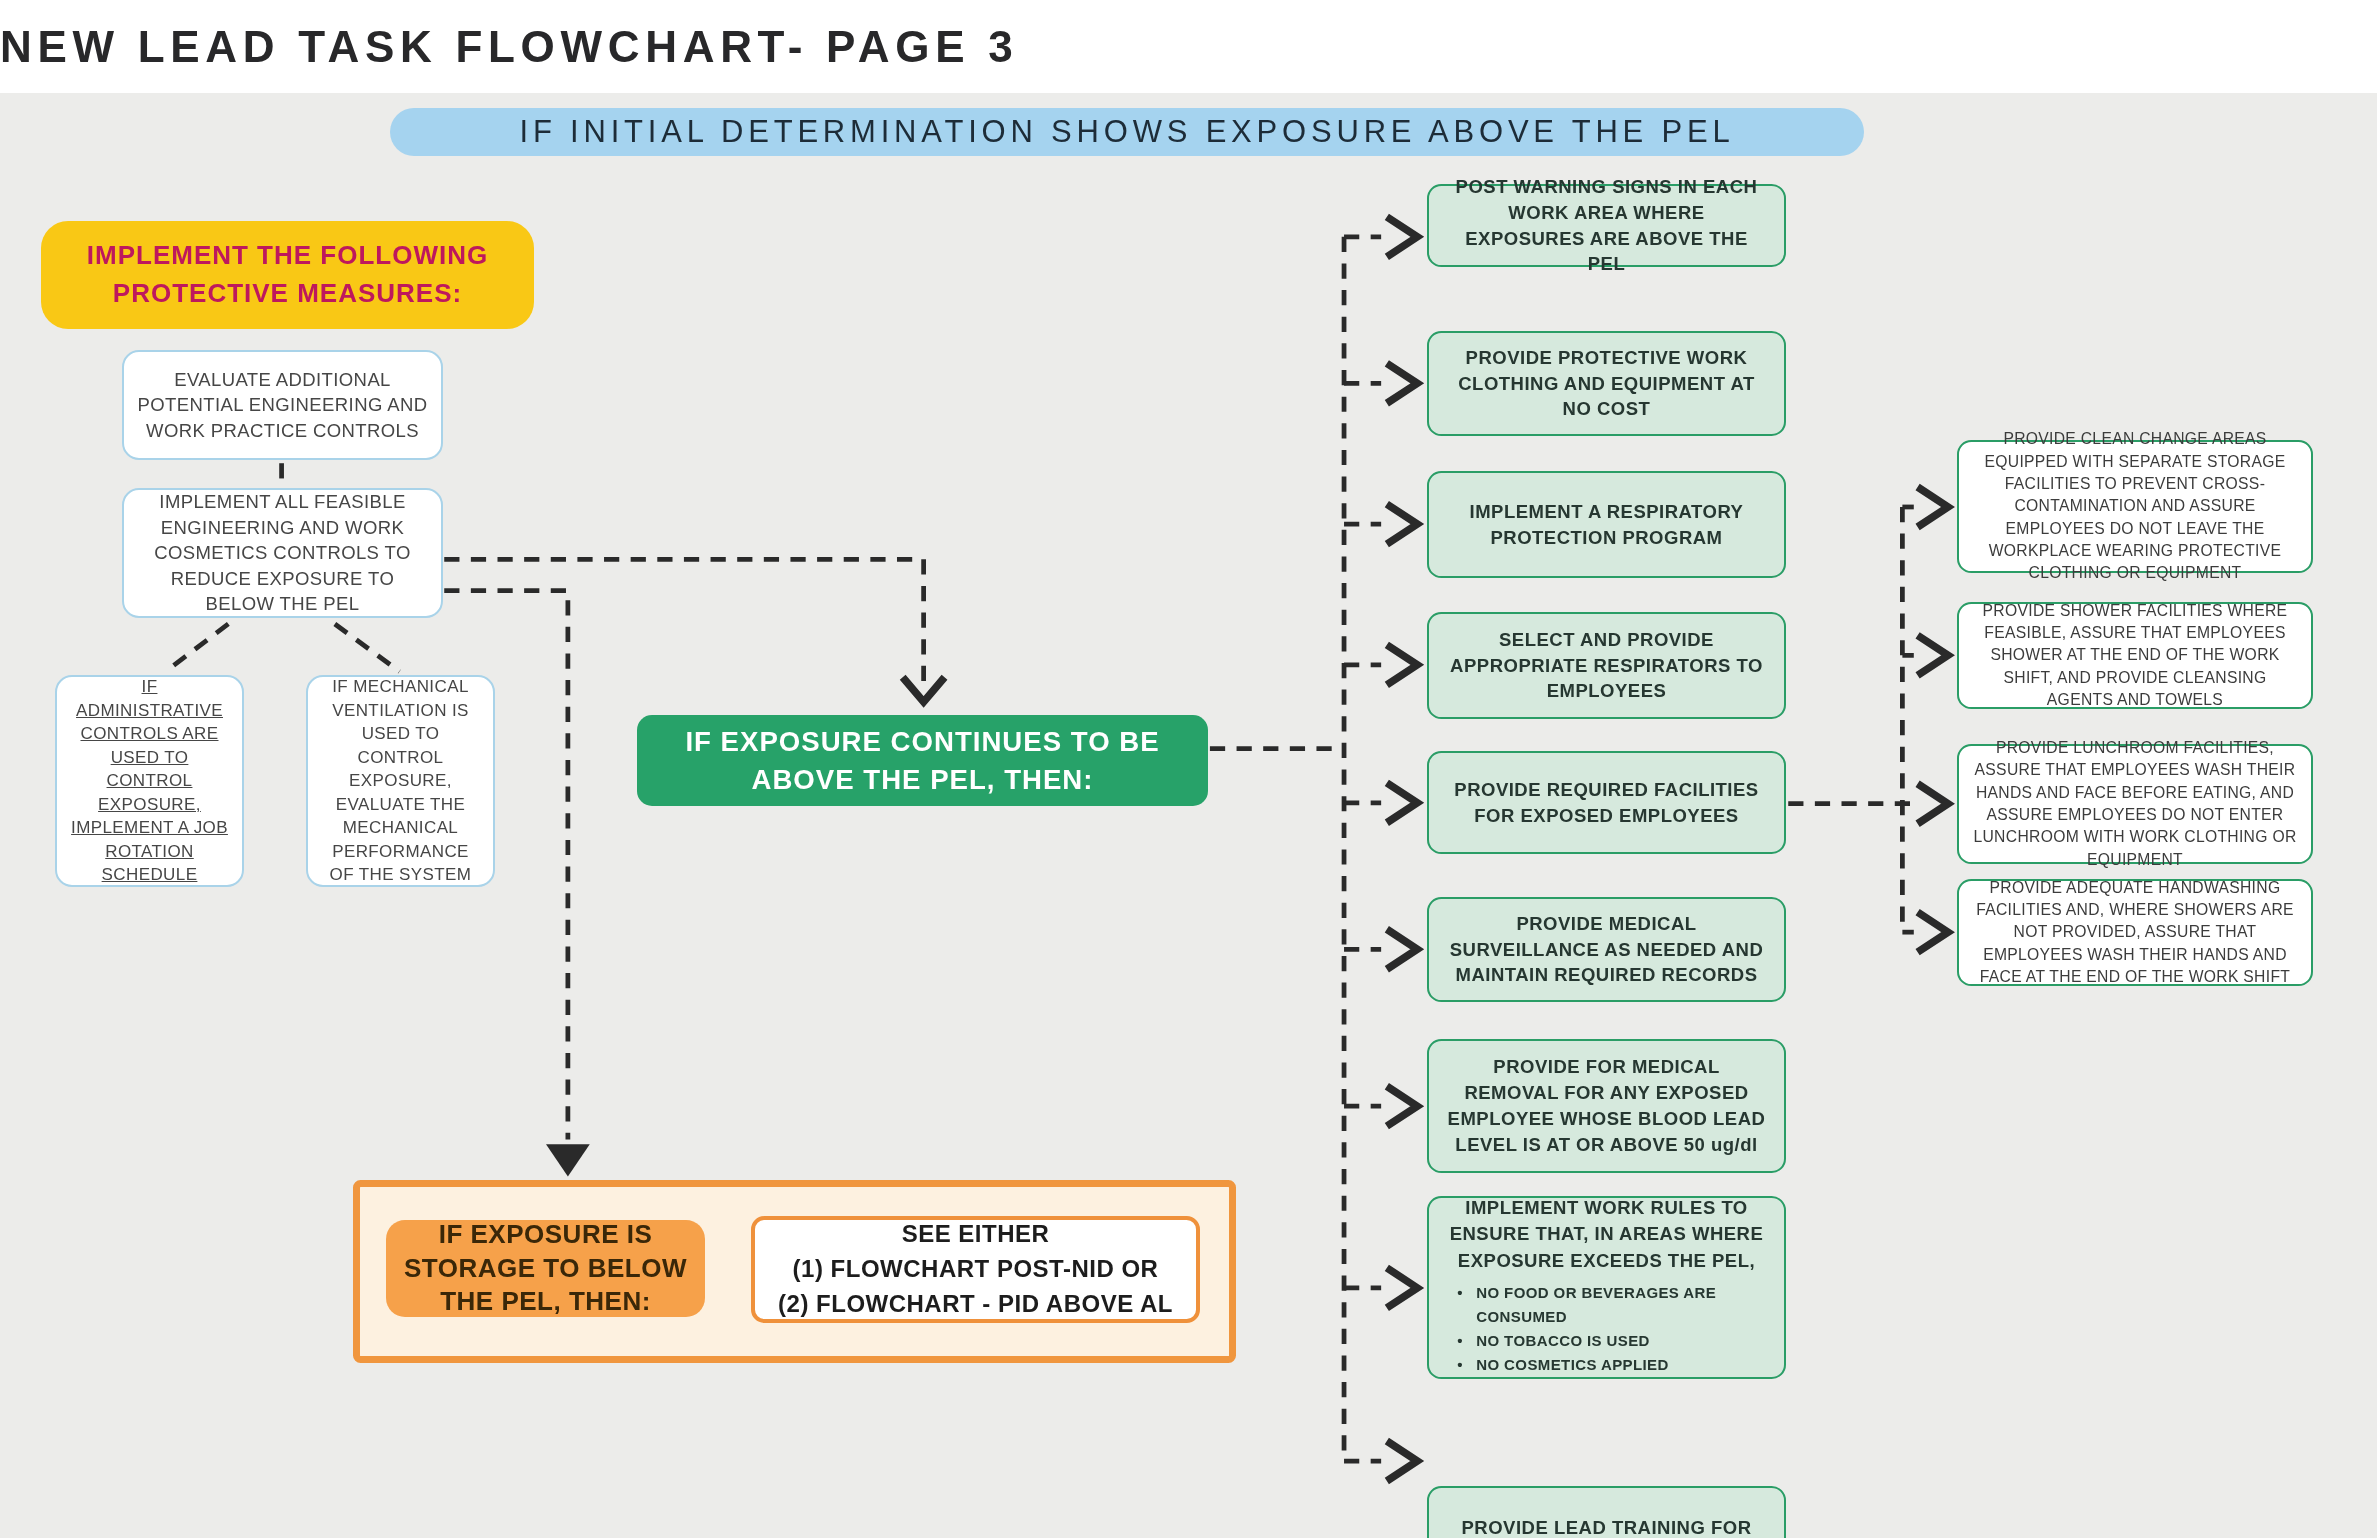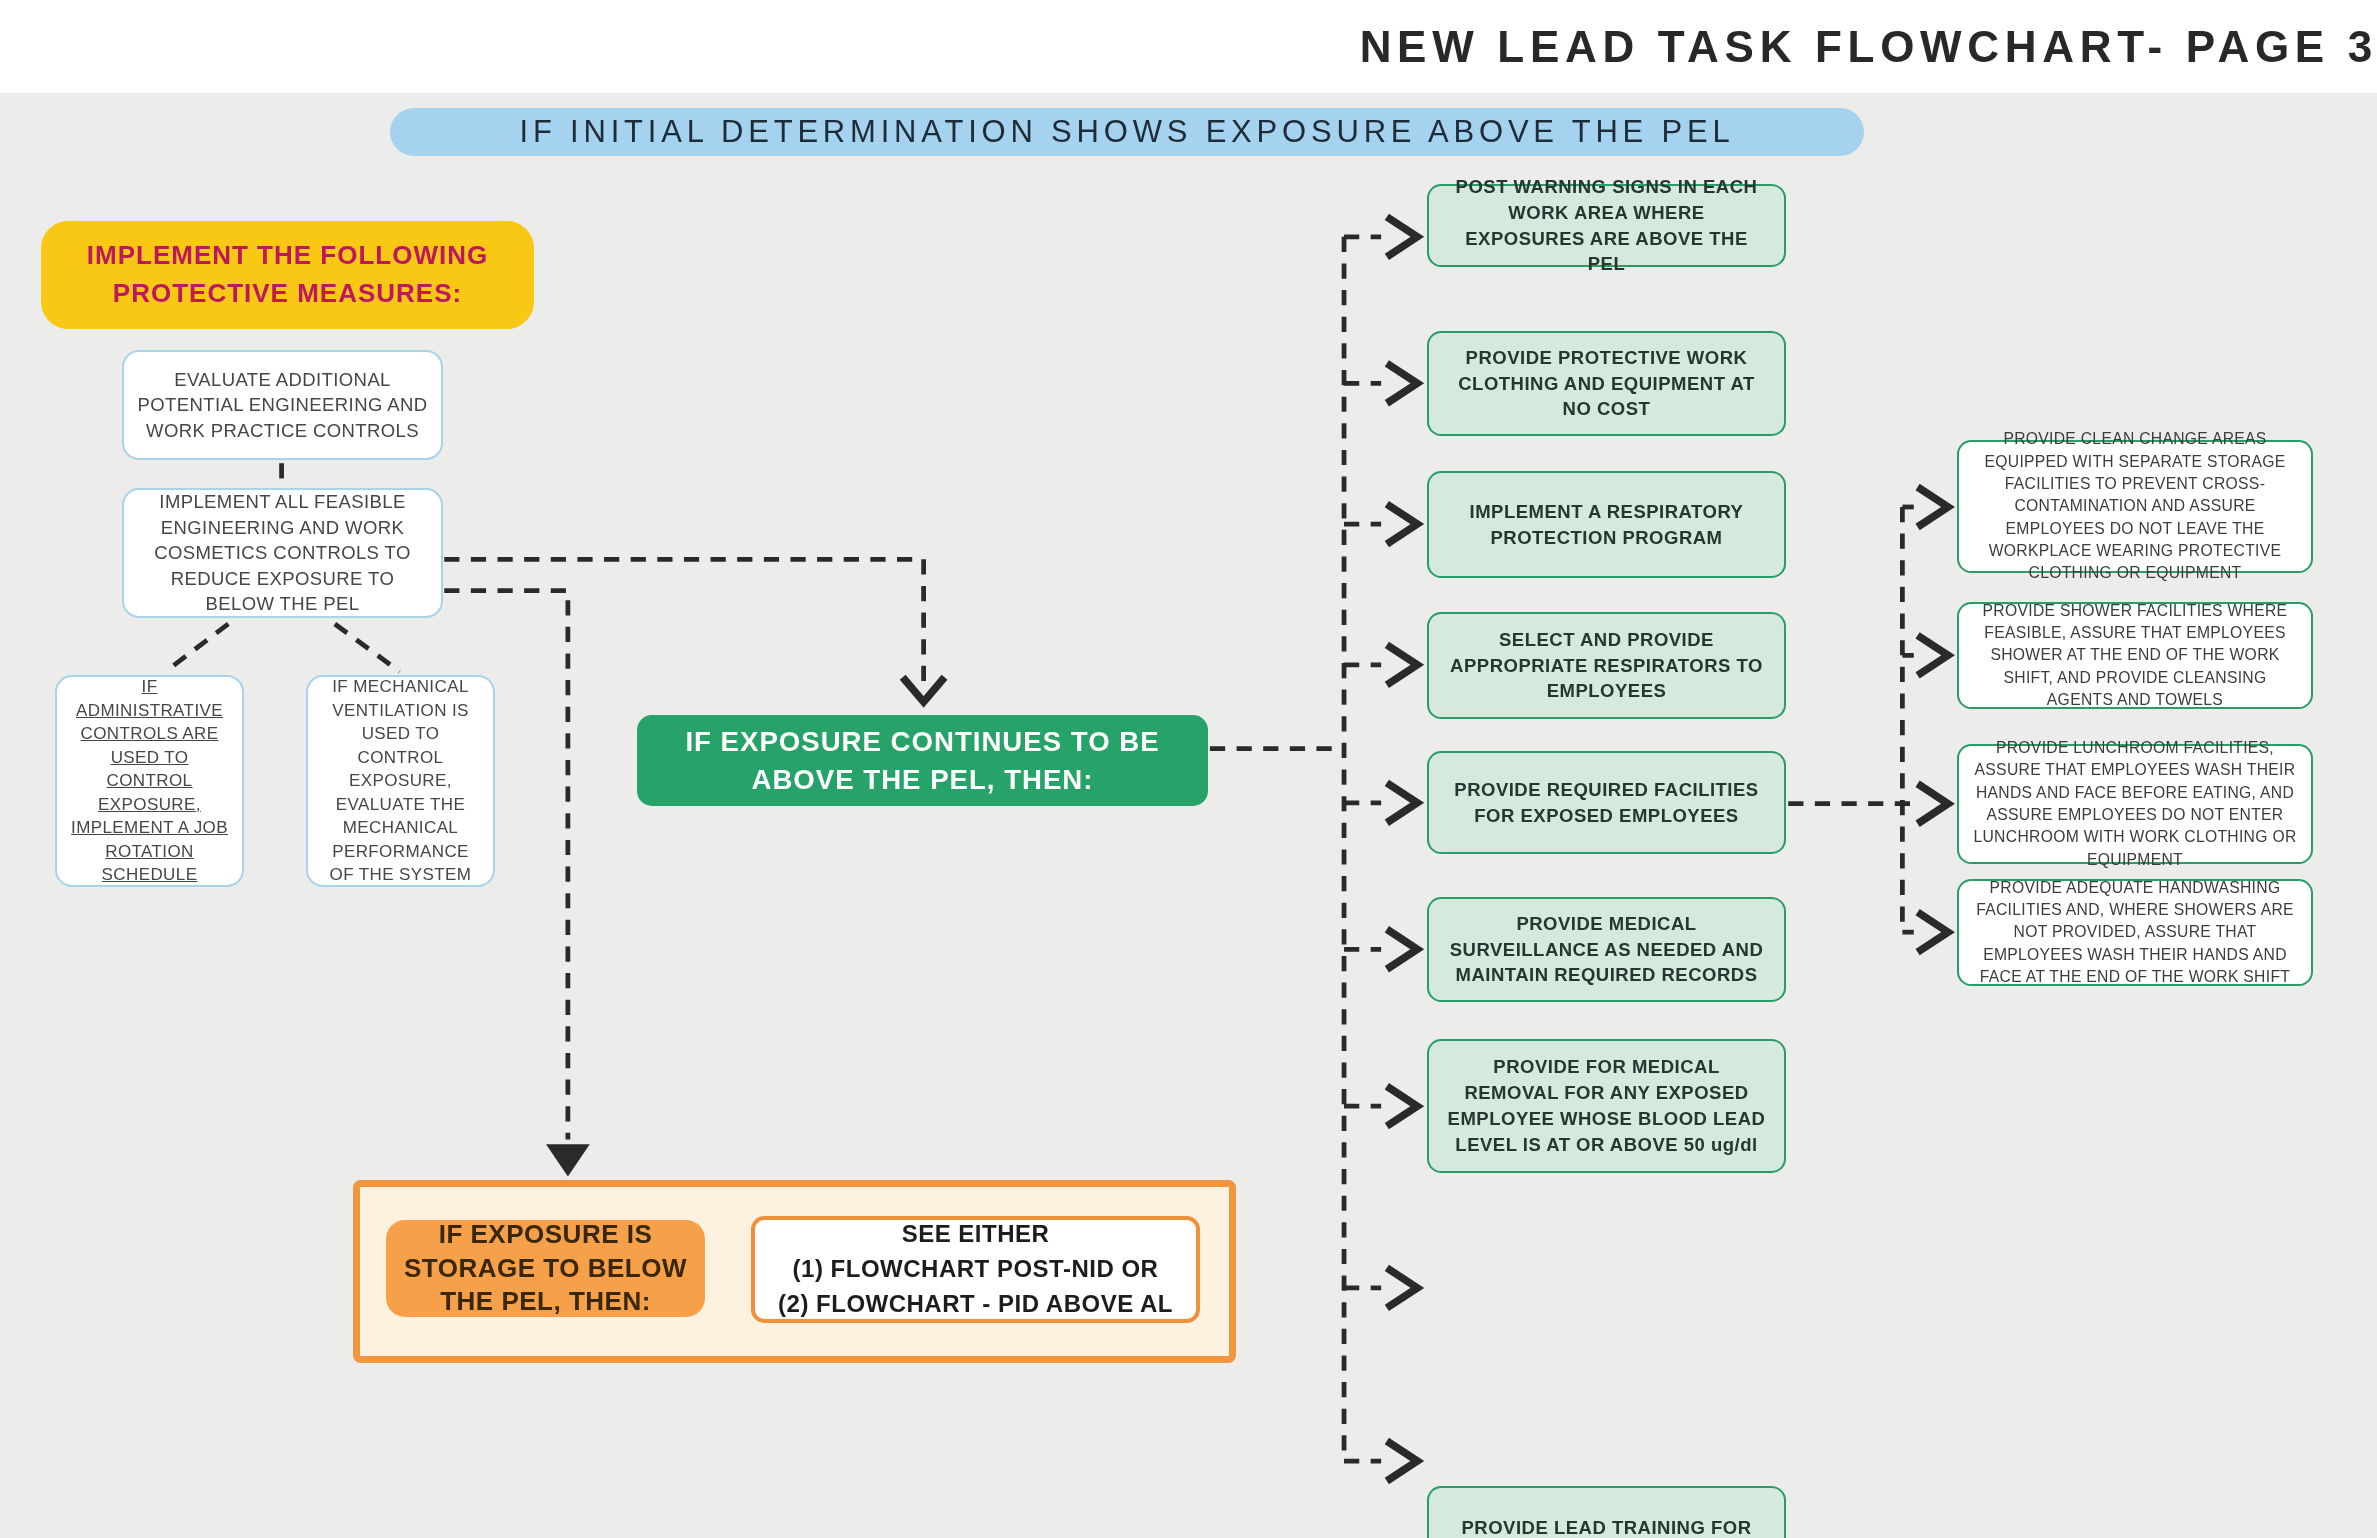--- a/index.html
+++ b/index.html
@@ -4,21 +4,21 @@
 <style>
   html,body{margin:0;padding:0;background:#d8d8d4;}
   #stage{
     position:relative;width:2378px;height:1539px;overflow:hidden;
     background:#ececea;
     font-family:"Liberation Sans", sans-serif;
     -webkit-font-smoothing:antialiased;
   }
   .abs{position:absolute;box-sizing:border-box;}
   
-  .titleband{left:0;top:0;width:2378px;height:93px;background:#ffffff;display:flex;align-items:center;justify-content:flex-end;}
+  .titleband{left:0;top:0;width:2378px;height:93px;background:#ffffff;display:flex;align-items:center;justify-content:flex-start;}
   .title{font-size:44px;font-weight:bold;letter-spacing:5.7px;color:#28282a;}
   
   .banner{left:390px;top:108px;width:1474px;height:48px;background:#a5d3ef;border-radius:24px;
     display:flex;align-items:center;justify-content:center;}
   .banner span{font-size:31px;font-weight:500;letter-spacing:4.8px;color:#1d2c38;}
   
   .yellow{left:41px;top:221px;width:493px;height:108px;background:#f9c815;border-radius:27px;
     display:flex;align-items:center;justify-content:center;text-align:center;}
   .yellow span{font-size:26px;font-weight:bold;letter-spacing:1px;color:#be185d;line-height:1.45;}
   
@@ -156,20 +156,28 @@
   </div>
   <div class="abs gnode" style="top:751px;height:103px;">
     <span>PROVIDE REQUIRED FACILITIES FOR EXPOSED EMPLOYEES</span>
   </div>
   <div class="abs gnode" style="top:897px;height:105px;">
     <span>PROVIDE MEDICAL SURVEILLANCE AS NEEDED AND MAINTAIN REQUIRED RECORDS</span>
   </div>
   <div class="abs gnode" style="top:1039px;height:134px;align-items:center;">
     <span>PROVIDE FOR MEDICAL REMOVAL FOR ANY EXPOSED EMPLOYEE WHOSE BLOOD LEAD LEVEL IS AT OR ABOVE 50 ug/dl</span>
   </div>
+  <div class="abs gnode rules" style="top:1196px;height:183px;">
+    <div class="rtitle">IMPLEMENT WORK RULES TO ENSURE THAT, IN AREAS WHERE EXPOSURE EXCEEDS THE PEL,</div>
+    <ul>
+      <li>NO FOOD OR BEVERAGES ARE CONSUMED</li>
+      <li>NO TOBACCO IS USED</li>
+      <li>NO COSMETICS APPLIED</li>
+    </ul>
+  </div>
   <div class="abs gnode" style="top:1486px;height:109px;">
     <span>PROVIDE LEAD TRAINING FOR EXPOSED EMPLOYEES</span>
   </div>
 
   <div class="abs frnode" style="top:440px;height:133px;">
     <span>PROVIDE CLEAN CHANGE AREAS EQUIPPED WITH SEPARATE STORAGE FACILITIES TO PREVENT CROSS-CONTAMINATION AND ASSURE EMPLOYEES DO NOT LEAVE THE WORKPLACE WEARING PROTECTIVE CLOTHING OR EQUIPMENT</span>
   </div>
   <div class="abs frnode" style="top:602px;height:107px;">
     <span>PROVIDE SHOWER FACILITIES WHERE FEASIBLE, ASSURE THAT EMPLOYEES SHOWER AT THE END OF THE WORK SHIFT, AND PROVIDE CLEANSING AGENTS AND TOWELS</span>
   </div>

